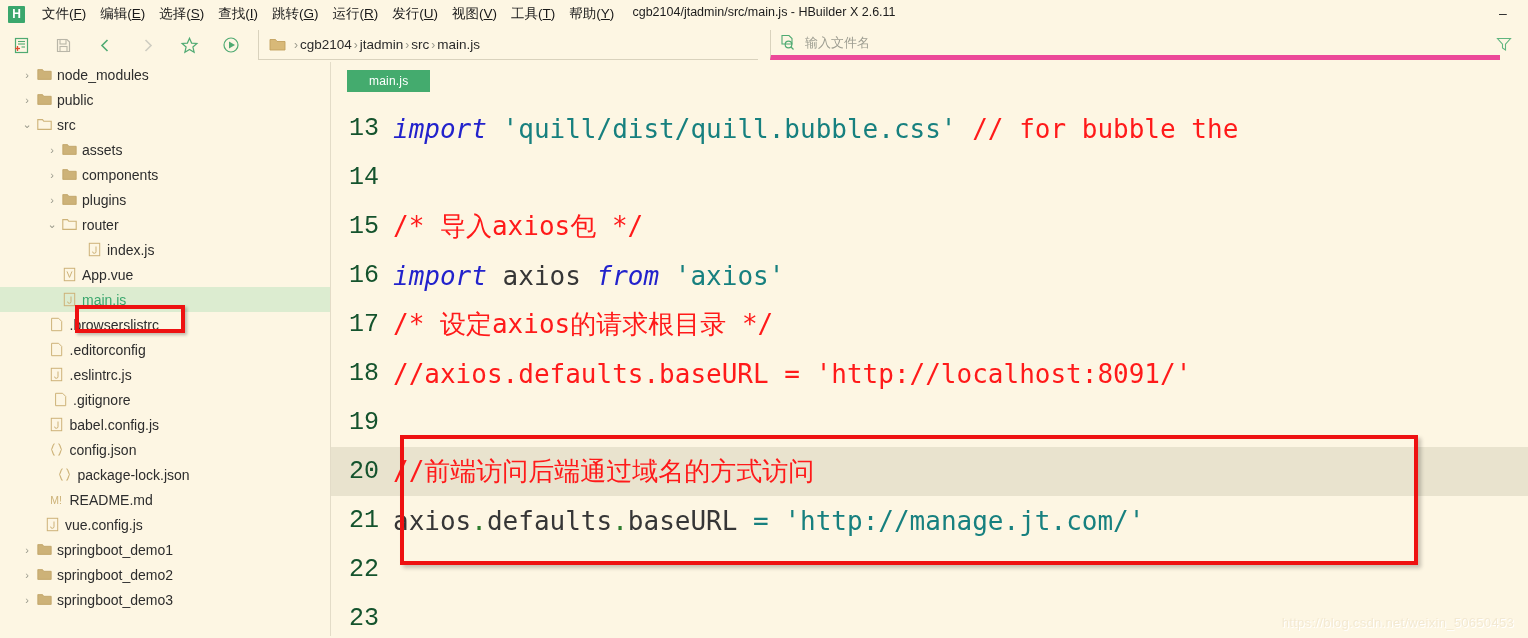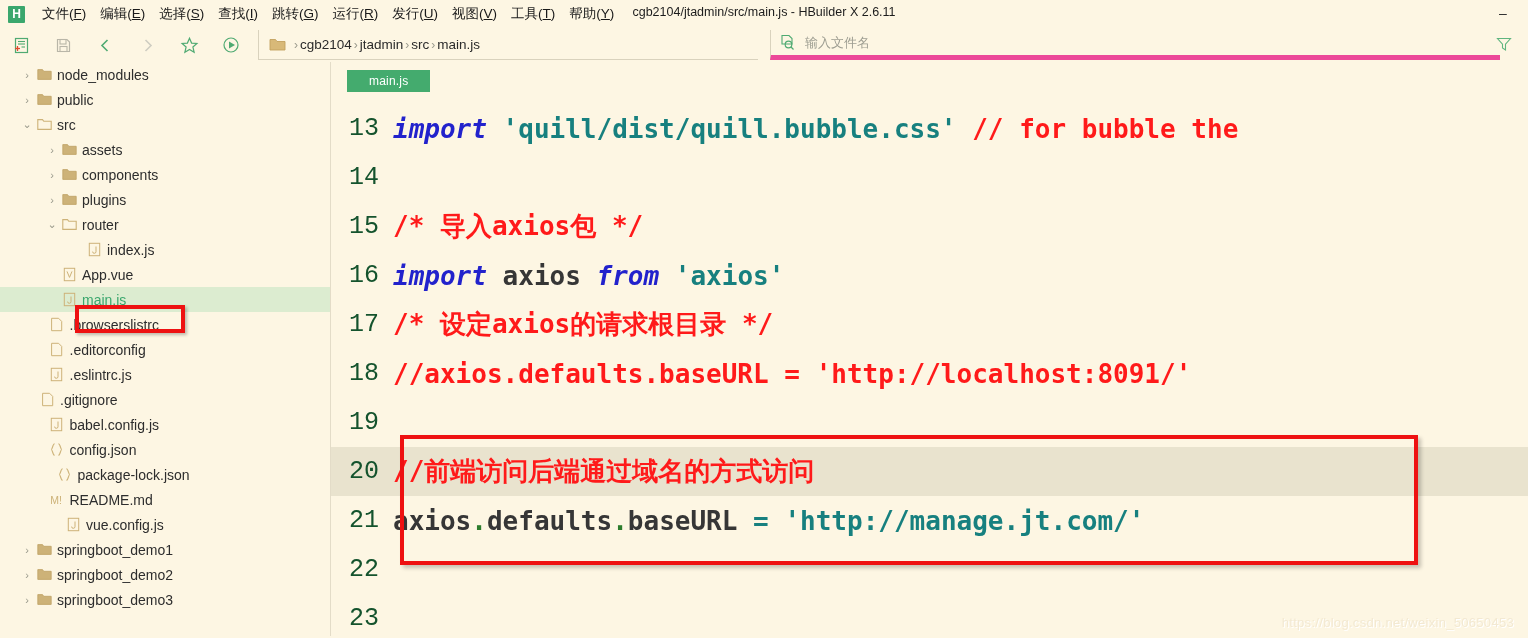--- a/index.html
+++ b/index.html
@@ -177,21 +177,21 @@
   }
   .cline.cur { background: #e9e3ce; }
   .lnum {
     width: 62px; flex: 0 0 62px;
     text-align: right;
     padding-right: 14px;
     color: #14532d;
     font-size: 25px;
     font-family: Liberation Mono, monospace;
   }
-  .ctext { flex: 1; font-weight: bold; }
+  .ctext { flex: 1; }
 
   
   .t-kw      { color: #2222cc; font-style: italic; }
   .t-str     { color: #17807f; }
   .t-cmt     { color: #ff1a1a; }
   .t-plain   { color: #363636; }
   .t-dot     { color: #2d7d2d; }
   .t-eq      { color: #17807f; }
 
   
@@ -435,21 +435,21 @@
         <div class="tree-row" style="padding-left: 32.5px;">
           <span class="twisty"></span>
           <span class="tree-ico">
             <svg width="15" height="15" viewBox="0 0 15 15">
               <rect x="2.3" y="1.3" width="10.4" height="12.4" fill="none" stroke="#cdb278" stroke-width="1"></rect>
               <path d="M9 4.5 V9.6 a1.7 1.7 0 0 1 -3.4 0" fill="none" stroke="#cdb278" stroke-width="1"></path>
             </svg>
           </span>
           <span class="tree-label">.eslintrc.js</span>
         </div>
-        <div class="tree-row" style="padding-left: 23px;">
+        <div class="tree-row" style="padding-left: 36px;">
           <span class="twisty"></span>
           <span class="tree-ico">
             <svg width="15" height="15" viewBox="0 0 15 15">
               <path d="M2.6 1.3 H9.6 L12.7 4.4 V13.7 H2.6 Z" fill="none" stroke="#cdb278" stroke-width="1"></path>
             </svg>
           </span>
           <span class="tree-label">.gitignore</span>
         </div>
         <div class="tree-row" style="padding-left: 32.5px;">
           <span class="twisty"></span>
@@ -483,21 +483,21 @@
         </div>
         <div class="tree-row" style="padding-left: 32.5px;">
           <span class="twisty"></span>
           <span class="tree-ico">
             <svg width="15" height="15" viewBox="0 0 15 15">
               <text x="1.2" y="11.6" font-family="Liberation Sans, sans-serif" font-size="10.5" fill="#cdb278">M!</text>
             </svg>
           </span>
           <span class="tree-label">README.md</span>
         </div>
-        <div class="tree-row" style="padding-left: 49px;">
+        <div class="tree-row" style="padding-left: 28px;">
           <span class="twisty"></span>
           <span class="tree-ico">
             <svg width="15" height="15" viewBox="0 0 15 15">
               <rect x="2.3" y="1.3" width="10.4" height="12.4" fill="none" stroke="#cdb278" stroke-width="1"></rect>
               <path d="M9 4.5 V9.6 a1.7 1.7 0 0 1 -3.4 0" fill="none" stroke="#cdb278" stroke-width="1"></path>
             </svg>
           </span>
           <span class="tree-label">vue.config.js</span>
         </div>
         <div class="tree-row" style="padding-left: 20px;">

